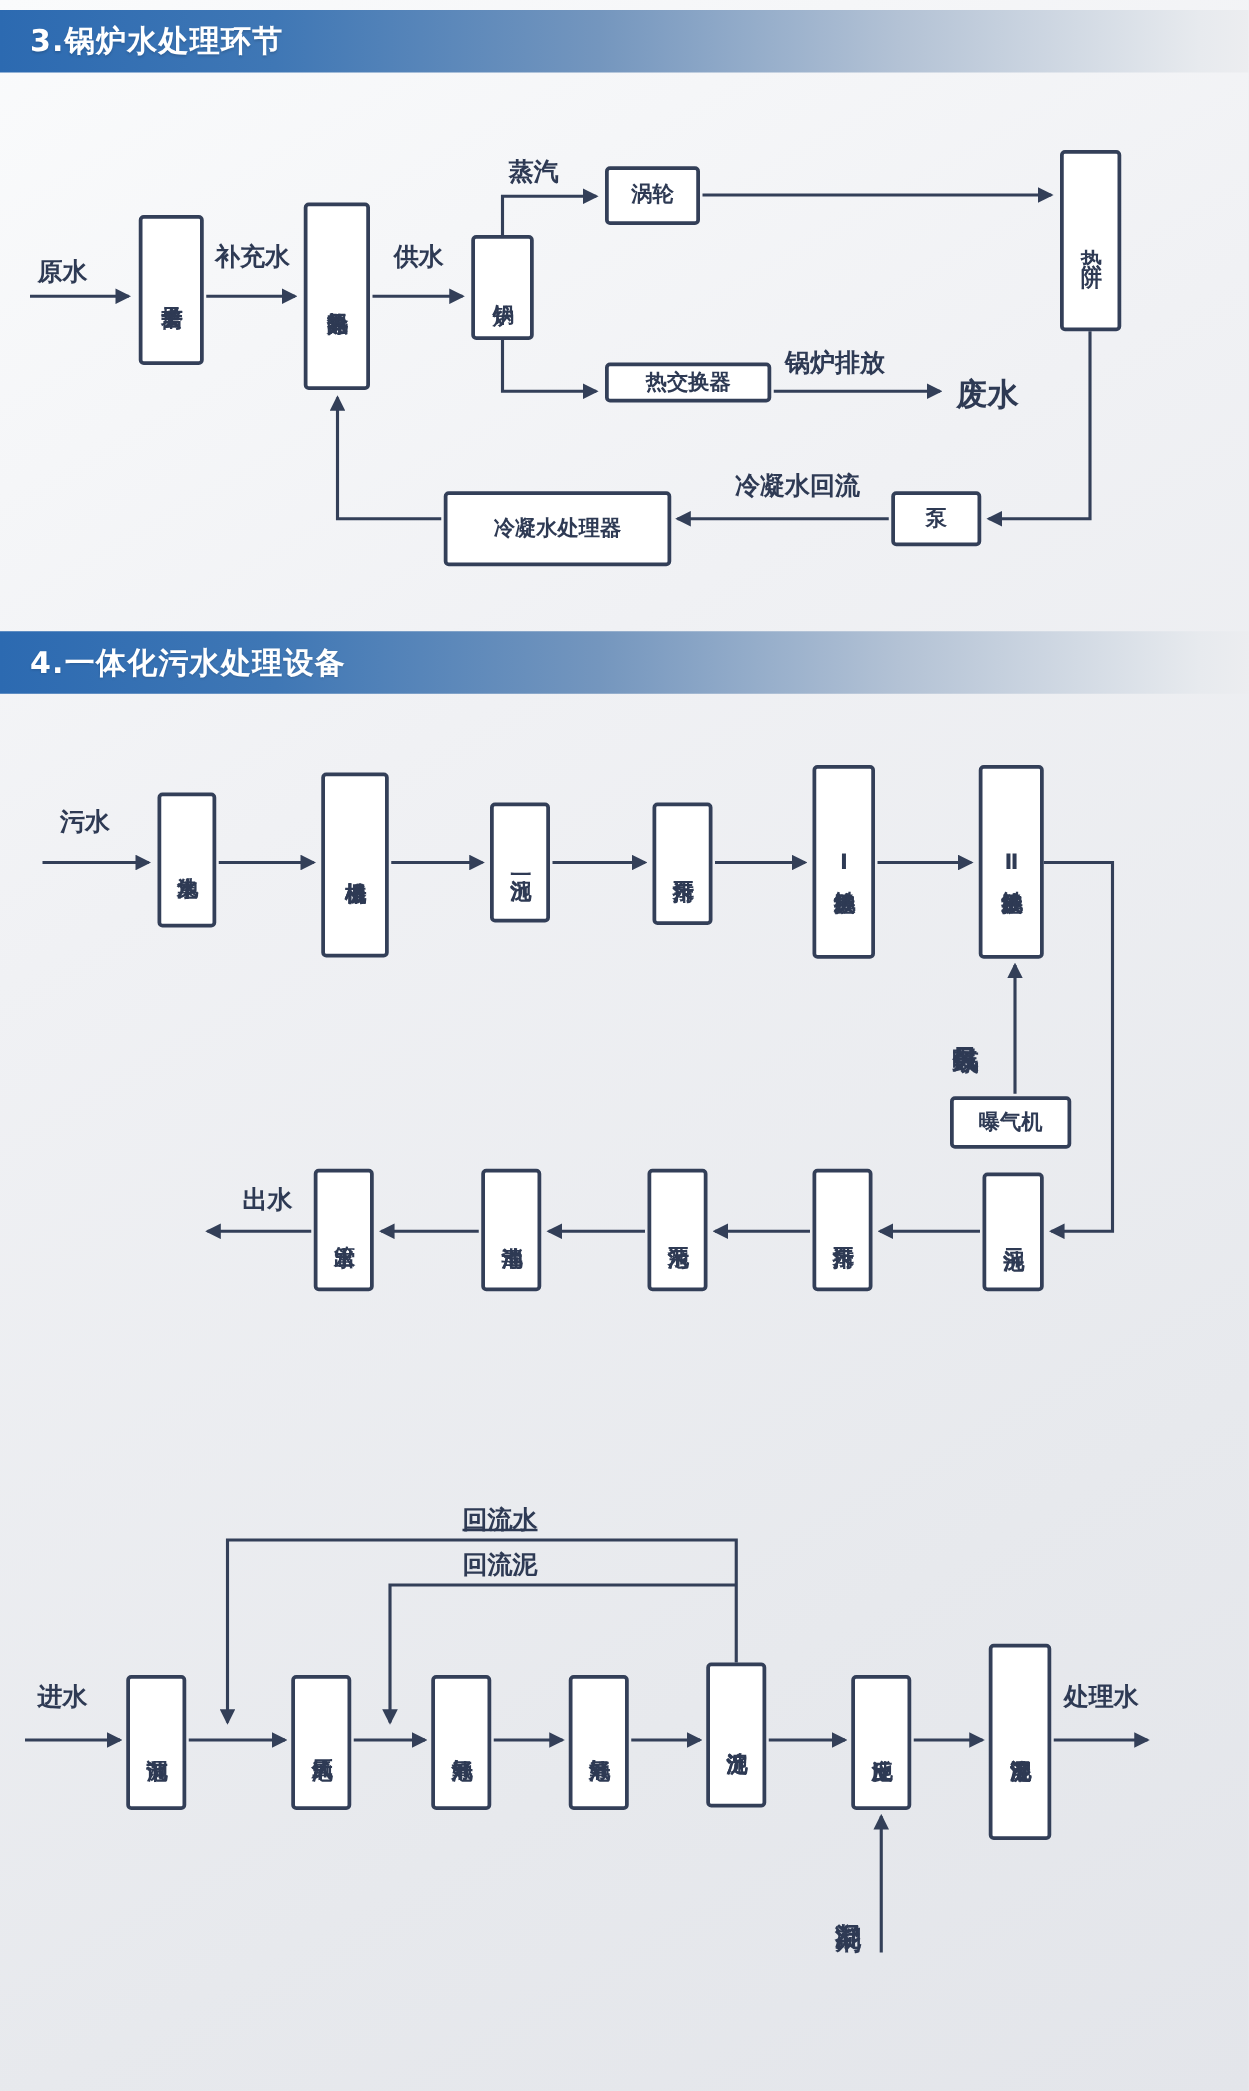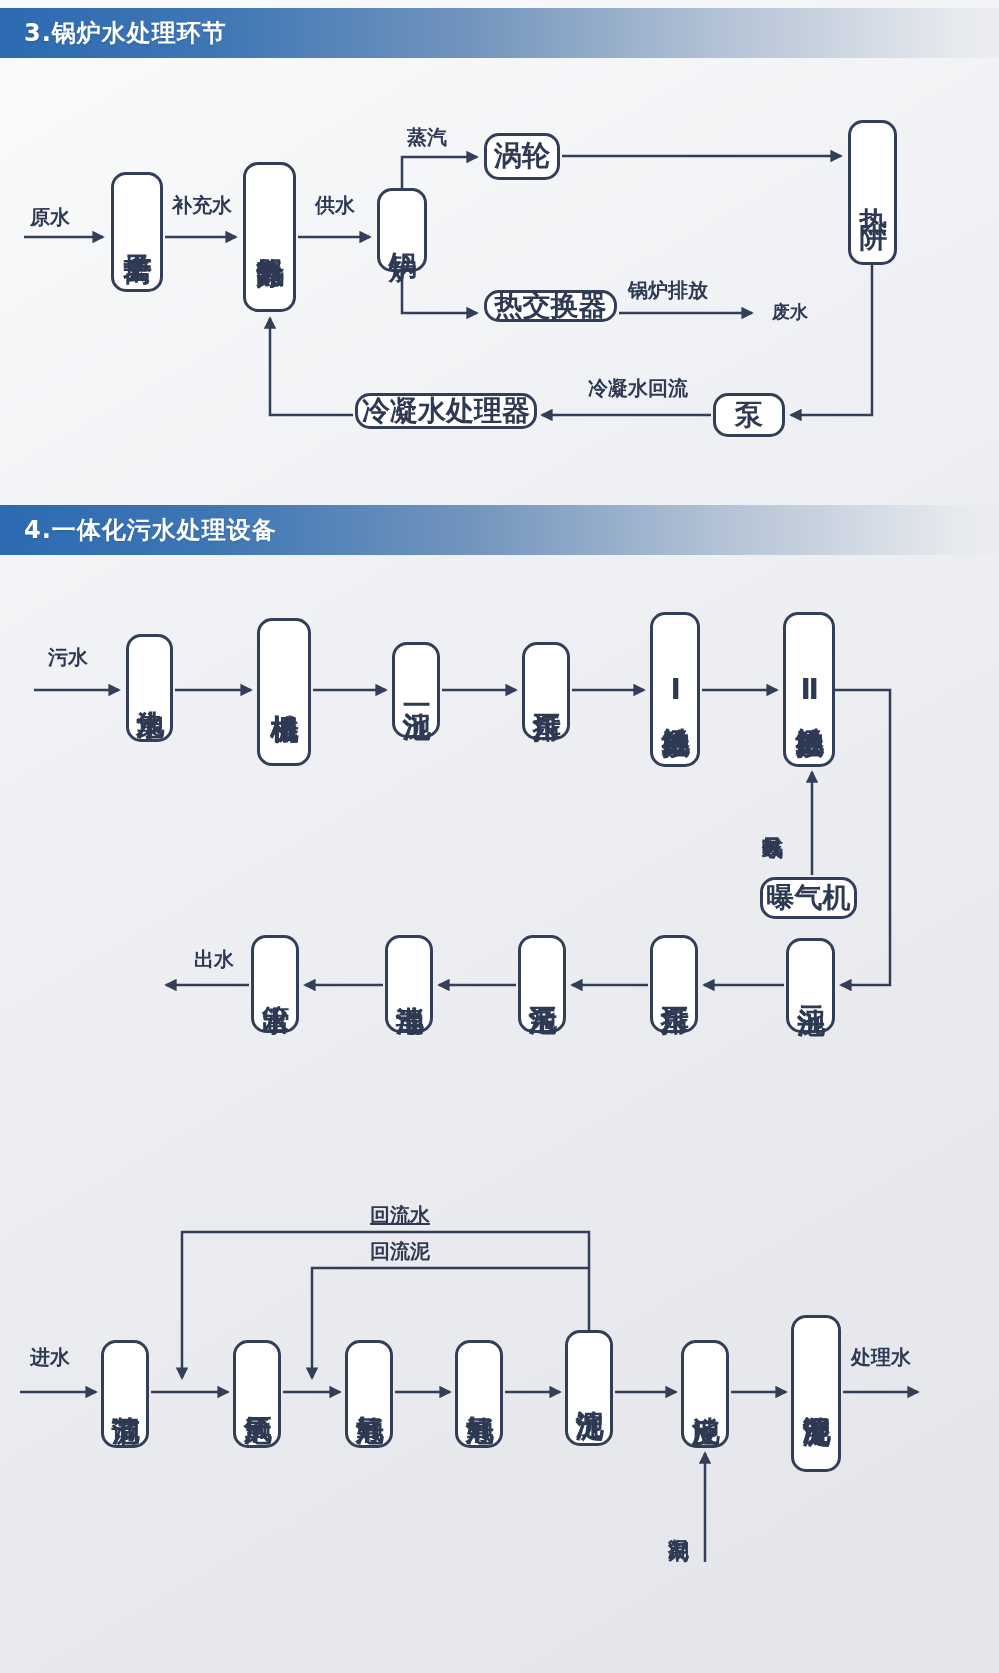--- a/index.html
+++ b/index.html
@@ -18,22 +18,22 @@
     background:linear-gradient(90deg,#2c6ab1 0%,#3f77b5 22%,#7496be 48%,#b3c2d5 72%,#e7eaee 96%,#ecedf0 100%);
     display:flex;align-items:center;box-sizing:border-box;padding-left:24px;
   }
   .hdr span{
     color:#ffffff;font-size:24px;font-weight:bold;letter-spacing:1px;
     text-shadow:0 1px 2px rgba(0,0,0,0.15);
   }
   svg.wires{position:absolute;left:0;top:0;z-index:1;pointer-events:none;}
   .node{
     position:absolute;z-index:2;box-sizing:border-box;
-    background:#ffffff;border:3px solid #333f58;border-radius:15px;
-    color:#2e3a54;font-size:28px;font-weight:600;line-height:1.08;
+    background:#ffffff;border:3px solid #333f58;border-radius:4px;
+    color:#2e3a54;font-size:17px;font-weight:600;line-height:1.08;
     display:flex;align-items:center;justify-content:center;text-align:center;
   }
   .vbox{writing-mode:vertical-rl;text-orientation:upright;}
   .lbl{
     position:absolute;z-index:2;color:#2e3a54;font-size:20px;font-weight:600;
     text-align:center;line-height:1.1;
   }
   .vlbl{
     position:absolute;z-index:2;color:#2e3a54;font-size:21px;font-weight:600;
     writing-mode:vertical-rl;text-orientation:upright;line-height:1;
@@ -100,24 +100,24 @@
   <div class="node vbox" style="left:111px;top:172px;width:52px;height:120px;">去离子塔</div>
   <div class="lbl" style="left:167px;top:194px;width:70px;">补充水</div>
   <div class="node vbox" style="left:243px;top:162px;width:53px;height:150px;">热力除氧器</div>
   <div class="lbl" style="left:311px;top:194px;width:48px;">供水</div>
   <div class="node vbox" style="left:377px;top:188px;width:50px;height:84px;">锅炉</div>
   <div class="lbl" style="left:403px;top:126px;width:48px;">蒸汽</div>
   <div class="node" style="left:484px;top:133px;width:76px;height:47px;">涡轮</div>
   <div class="node vbox" style="left:848px;top:120px;width:49px;height:145px;letter-spacing:14px;text-indent:14px;">热阱</div>
   <div class="node" style="left:484px;top:290px;width:133px;height:32px;">热交换器</div>
   <div class="lbl" style="left:622px;top:279px;width:92px;">锅炉排放</div>
-  <div class="lbl" style="left:762px;top:302px;width:56px;font-size:18px;">废水</div>
+  <div class="lbl" style="left:762px;top:302px;width:56px;font-size:25px;">废水</div>
   <div class="node" style="left:713px;top:393px;width:72px;height:44px;">泵</div>
   <div class="lbl" style="left:578px;top:377px;width:120px;">冷凝水回流</div>
-  <div class="node" style="left:355px;top:393px;width:182px;height:36px;">冷凝水处理器</div>
+  <div class="node" style="left:355px;top:393px;width:182px;height:60px;">冷凝水处理器</div>
 
   <div class="hdr" style="top:505px;">
     <span>4.一体化污水处理设备</span>
   </div>
 
   <div class="lbl" style="left:44px;top:646px;width:48px;">污水</div>
   <div class="node vbox" style="left:126px;top:634px;width:47px;height:108px;">集水池</div>
   <div class="node vbox" style="left:257px;top:618px;width:54px;height:148px;">机械栅格</div>
   <div class="node vbox" style="left:392px;top:642px;width:48px;height:96px;">一沉池</div>
   <div class="node vbox" style="left:522px;top:642px;width:48px;height:98px;">排污泵</div>

